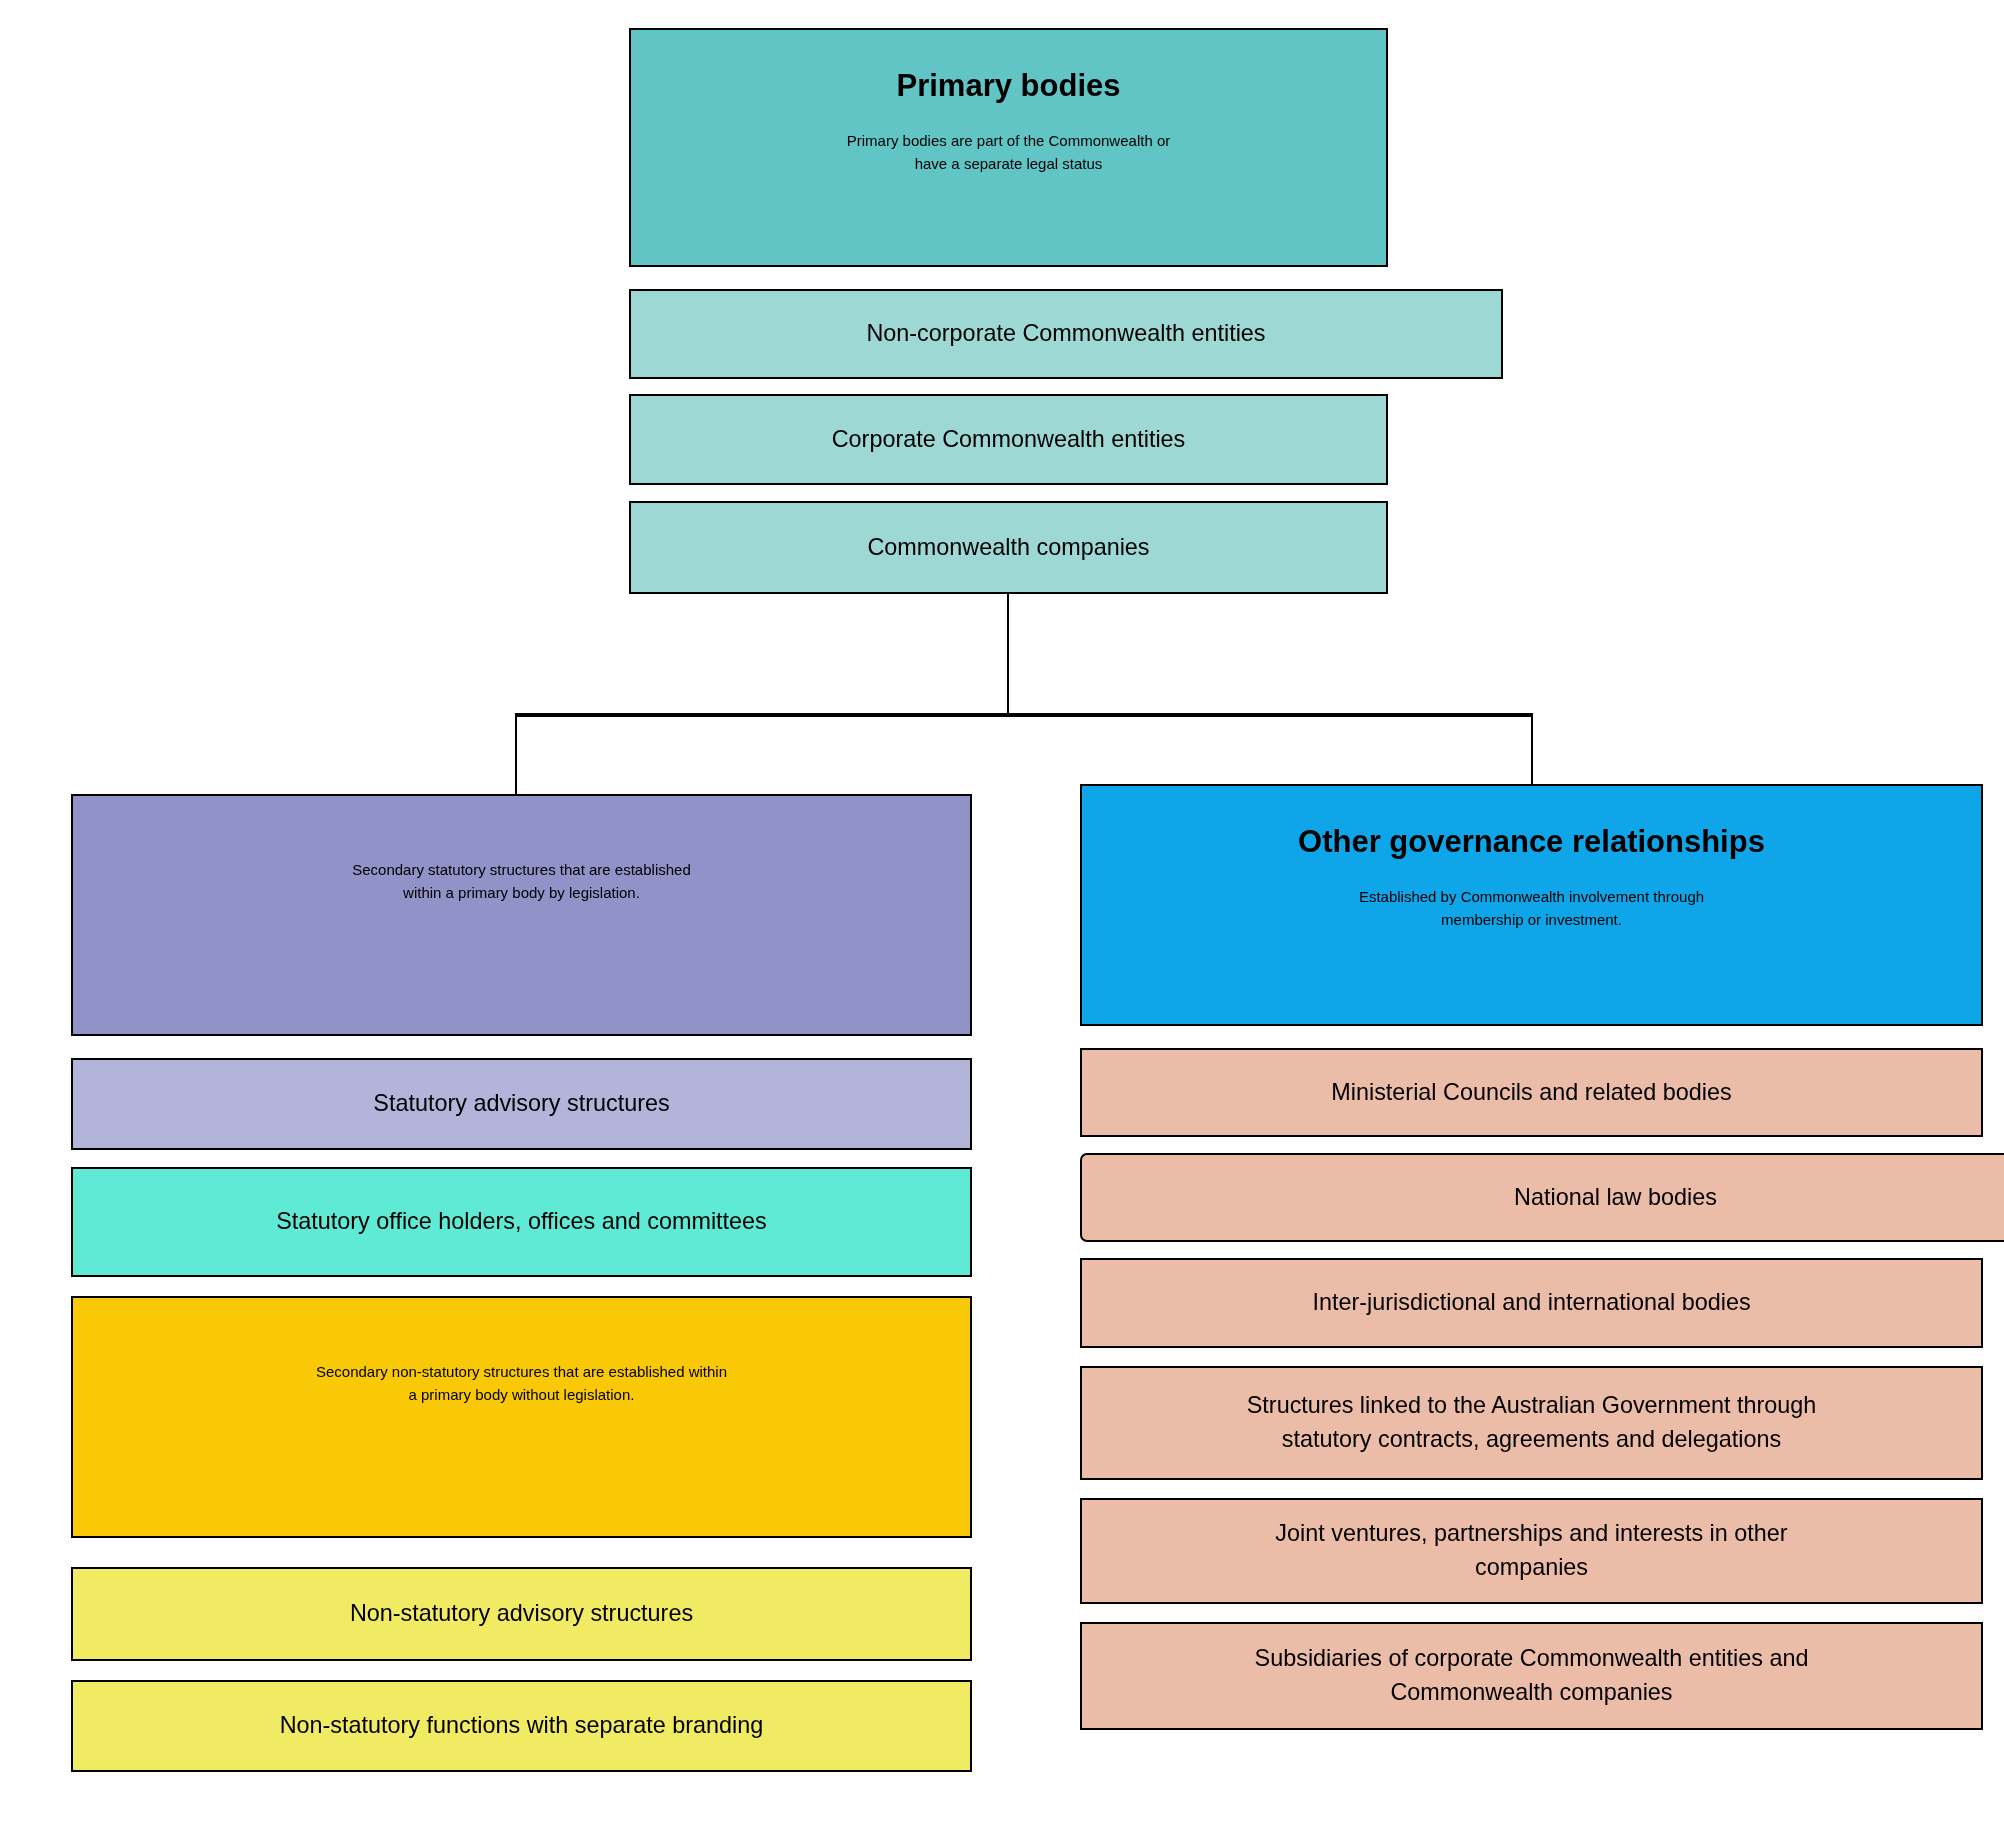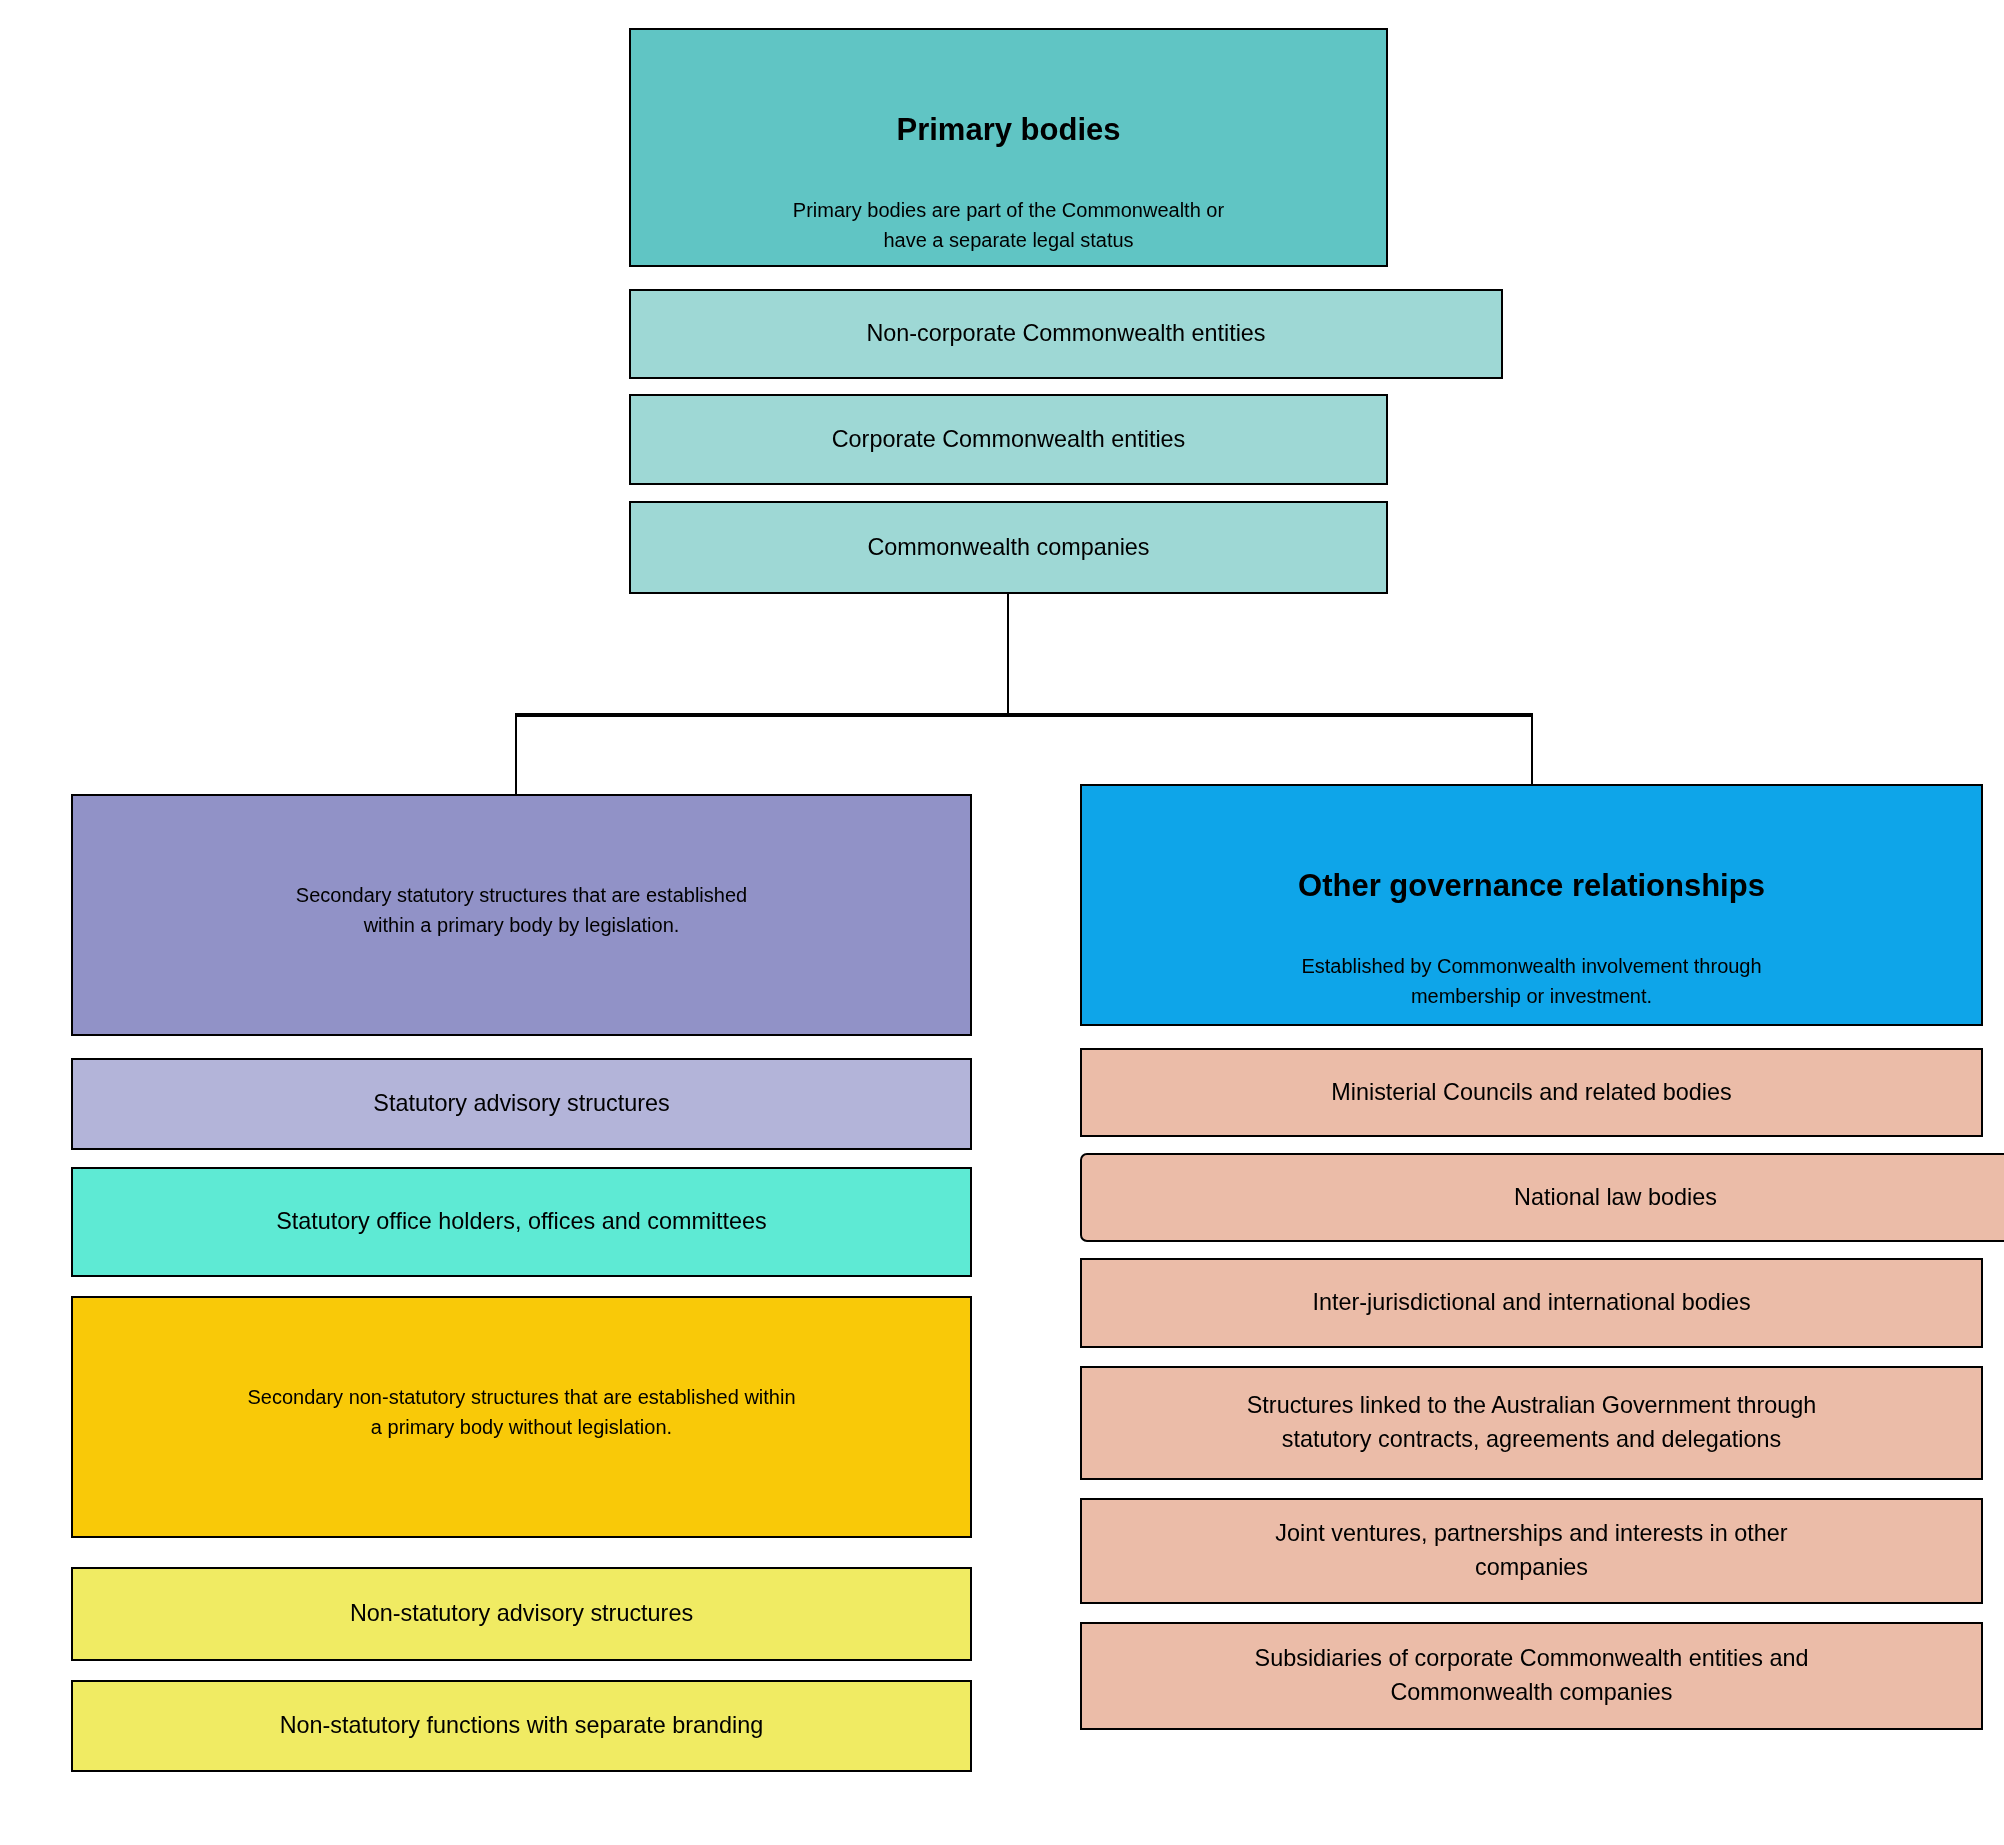--- a/index.html
+++ b/index.html
@@ -25,26 +25,25 @@
   }
   .header-box {
     flex-direction: column;
     justify-content: flex-start;
     padding-top: 37px;
   }
   .header-title {
     font-size: 31px;
     font-weight: bold;
     line-height: 1.2;
-    margin-top: 44px;
   }
   .header-desc {
-    font-size: 20px;
+    font-size: 15px;
     line-height: 1.5;
-    margin-top: 47px;
+    margin-top: 26px;
     white-space: pre-line;
   }
   .item-label {
     font-size: 23.4px;
     line-height: 1.45;
     white-space: pre-line;
   }
   .line {
     position: absolute;
     background: #000000;

